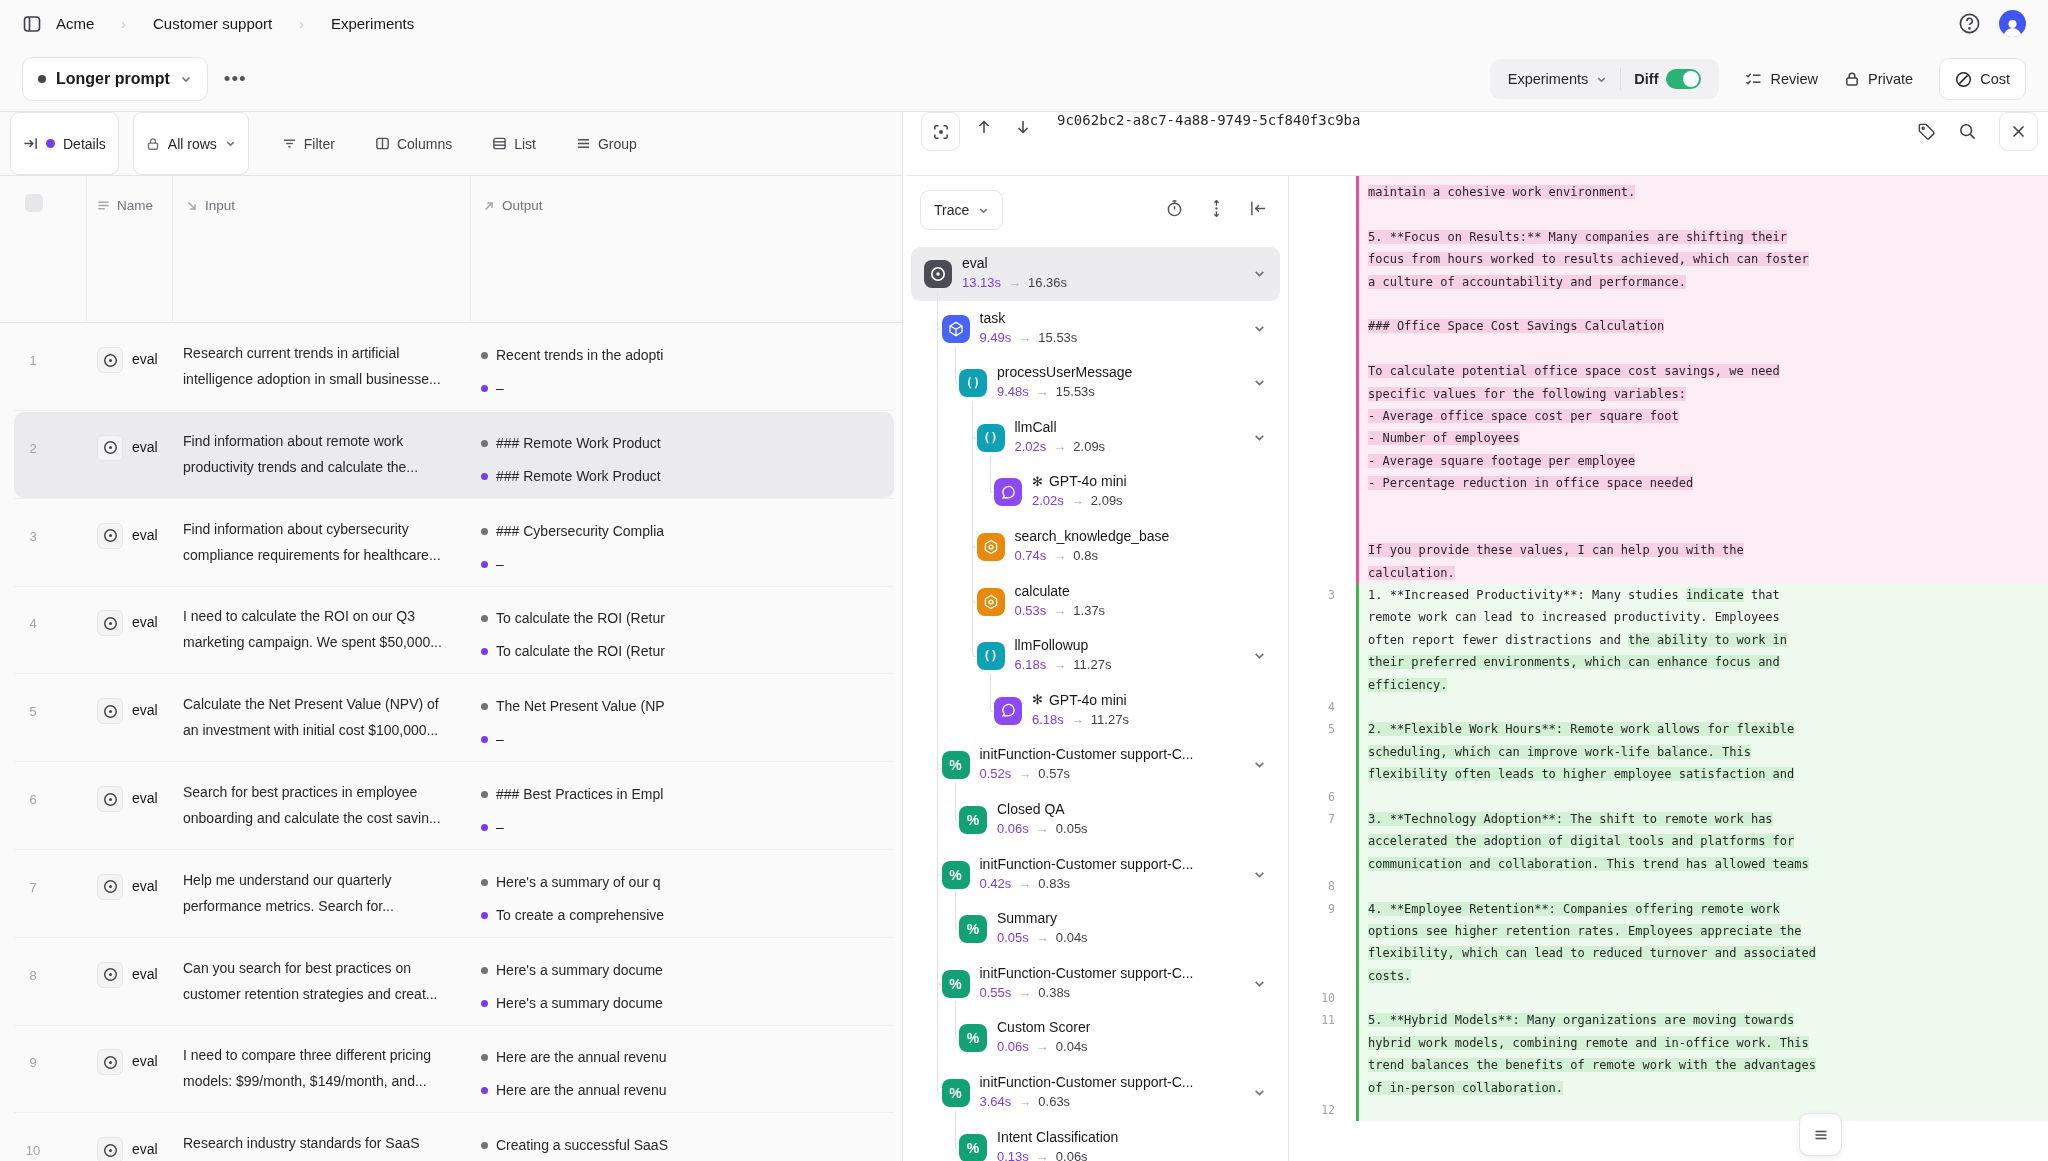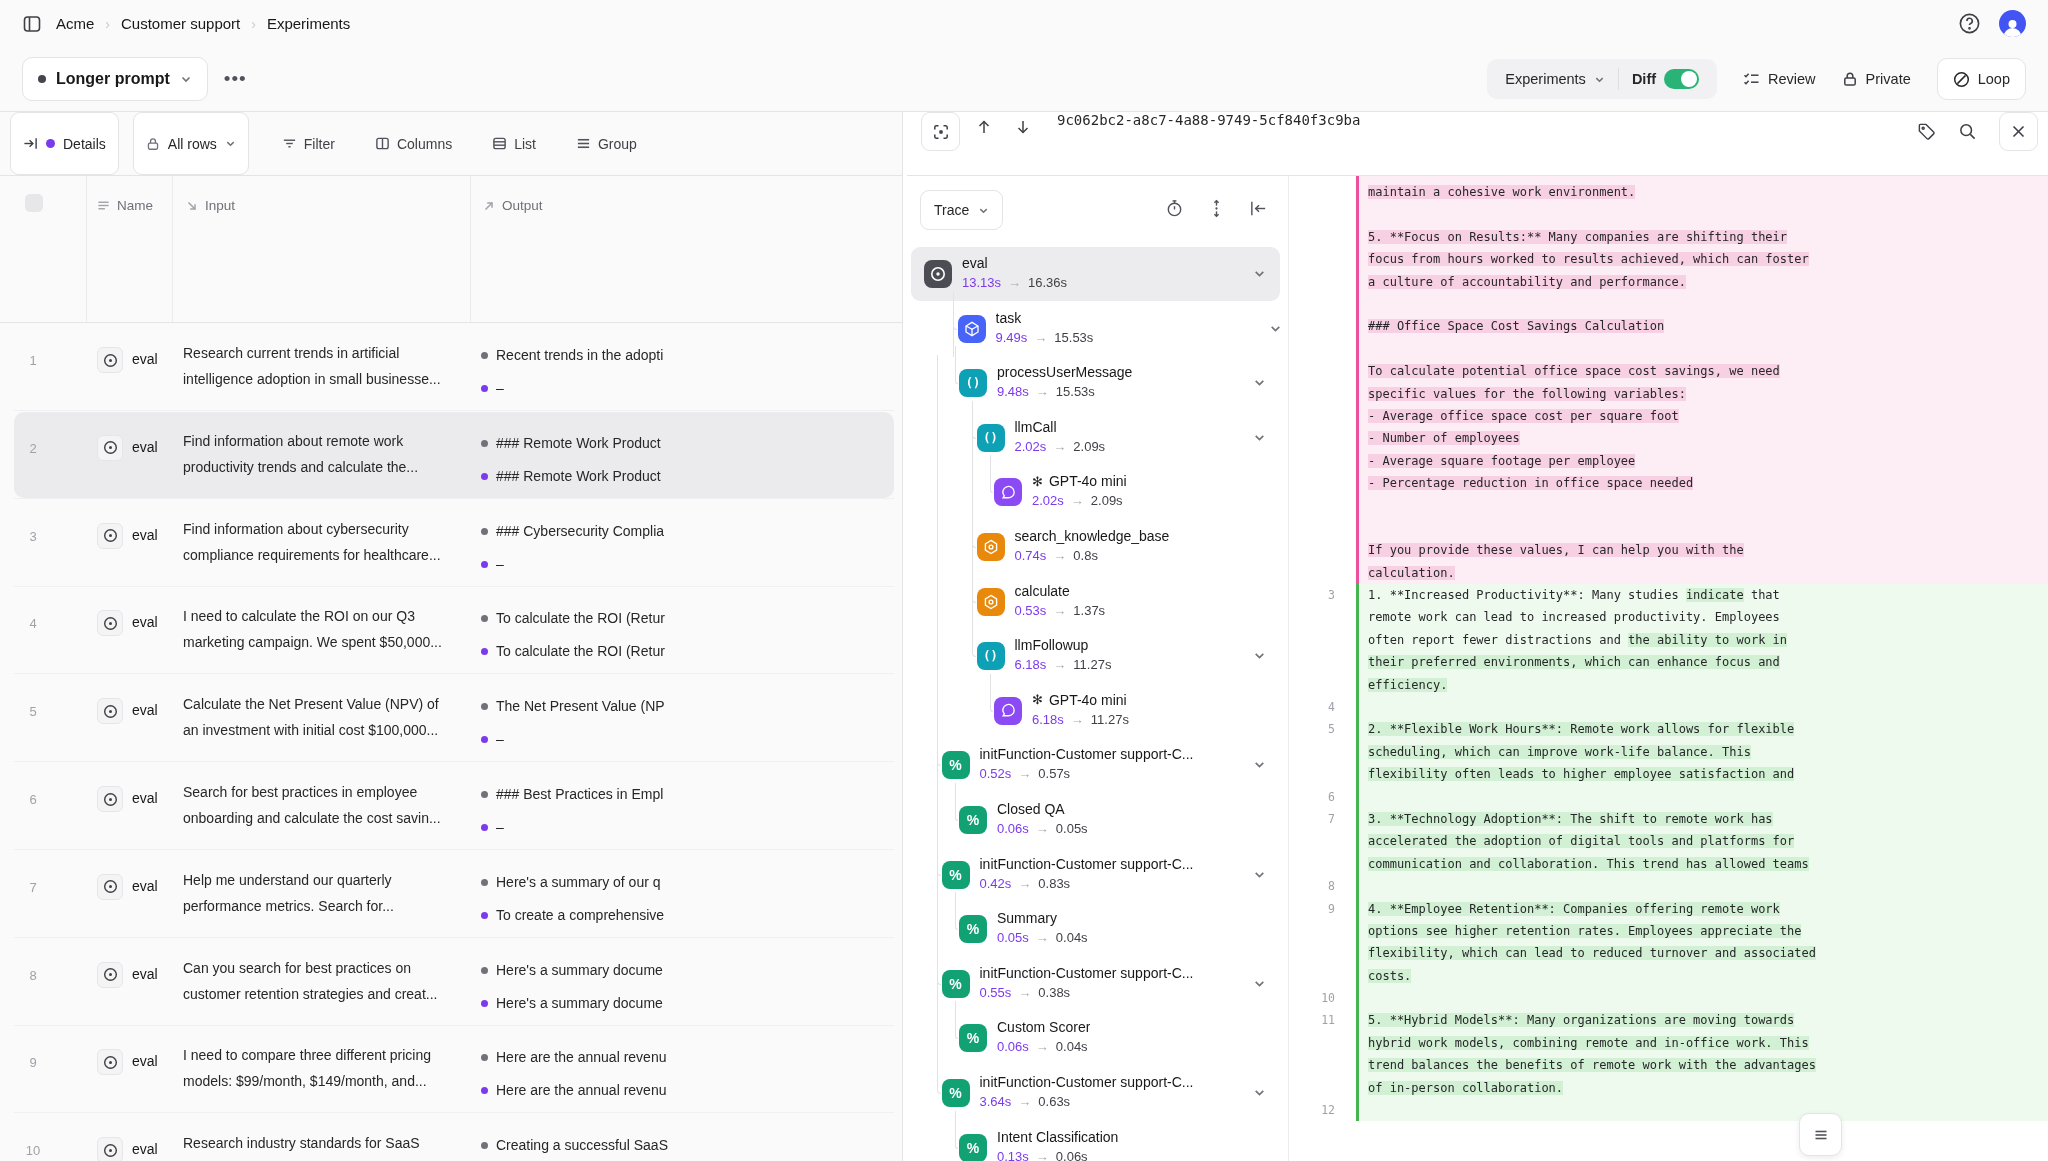--- a/index.html
+++ b/index.html
@@ -1,20 +1,20 @@
 <!DOCTYPE html>
 <html><head>
 <meta charset="utf-8">
 <style>
   html,body{margin:0;padding:0;background:#e8e8e8}
   #app{position:relative;width:2048px;height:1161px;background:#fafafa;font-family:"Liberation Sans",sans-serif;color:#18181b;overflow:hidden}
   svg{display:block}
   
   .topbar{position:absolute;left:0;top:0;width:2048px;height:47px;display:flex;align-items:center;padding:0 22px;box-sizing:border-box;gap:14px}
-  .crumbs{display:flex;align-items:center;gap:11px;font-size:15px;color:#18181b}
+  .crumbs{display:flex;align-items:center;gap:27px;font-size:15px;color:#18181b}
   .crumb-sep{color:#c9c9cf;font-size:14px}
   .topbar-right{margin-left:auto;display:flex;align-items:center;gap:18px}
   .avatar{width:27px;height:27px;border-radius:50%;background:#4255f4;display:flex;align-items:flex-end;justify-content:center;overflow:hidden}
   
   .titlebar{position:absolute;left:0;top:47px;width:2048px;height:65px;border-bottom:1px solid #e4e4e7;display:flex;align-items:center;padding:0 22px;box-sizing:border-box}
   .title-pill{display:inline-flex;align-items:center;gap:10px;height:42px;padding:0 15px;border:1px solid #e4e4e7;border-radius:10px;background:#fff;font-size:16px;font-weight:700;cursor:pointer}
   .dot{width:8px;height:8px;border-radius:50%;background:#45454d}
   .ellipsis-btn{margin-left:16px;color:#52525b;font-size:19px;letter-spacing:1px;cursor:pointer}
   .titlebar-right{margin-left:auto;display:flex;align-items:center;gap:26px;font-size:14.5px;color:#27272a}
   .seg{display:flex;align-items:center;height:40px;background:#f1f1f3;border-radius:10px;padding:0 5px}
@@ -149,21 +149,21 @@
             <rect x="2.8" y="7" width="10.4" height="7" rx="1.6"></rect>
             <path d="M5.2 7V5a2.8 2.8 0 0 1 5.6 0v2"></path>
           </svg>
         <span>Private</span>
       </div>
       <div class="pill-btn">
         <svg width="17" height="17" viewBox="0 0 17 17" fill="none" stroke="#27272a" stroke-width="1.5">
             <circle cx="8.5" cy="8.5" r="6.8"></circle>
             <line x1="4.4" y1="12.6" x2="12.6" y2="4.4"></line>
           </svg>
-        <span>Loop</span>
+        <span>Cost</span>
       </div>
     </div>
   </div>
 
   <div class="toolbar">
     <div class="tbtn">
       <svg width="15" height="15" viewBox="0 0 16 16" fill="none" stroke="#3f3f46" stroke-width="1.5">
           <line x1="1.5" y1="8" x2="10.5" y2="8"></line>
           <path d="M7 4.5 10.5 8 7 11.5"></path>
           <line x1="14" y1="2.5" x2="14" y2="13.5"></line>
@@ -504,21 +504,21 @@
             <div class="tname" style="left: 59px; top: 8px; max-width: 286px;">
               <span>eval</span>
             </div>
             <div class="tdur" style="left: 59px; top: 28px;"><span class="d1">13.13s</span><span class="darr">→</span><span class="d2">16.36s</span></div>
             <div style="position: absolute; left: 350px; top: 20px;">
               <svg width="13" height="13" viewBox="0 0 12 12" fill="none" stroke="#71717a" stroke-width="1.5">
                 <path d="M2.5 4.5 6 8l3.5-3.5"></path>
               </svg>
             </div>
           </div>
-          <div style="position: absolute; left: 16px; top: 125.6px; width: 385px; height: 54px; text-align: center;">
+          <div style="position: absolute; left: 0px; top: 125.6px; width: 385px; height: 54px; text-align: center;">
             <div class="conn" style="left: 34px; top: -1px; width: 0px; height: 56px; border-left-width: 1.5px;"></div>
             <div class="conn" style="left: 34px; top: -10px; width: 2.5px; height: 37px; border-left-width: 1.5px; border-bottom-width: 1.5px; border-bottom-left-radius: 8px;"></div>
             <div class="ticon" style="left: 38.5px; top: 13px; background: rgb(72, 99, 247);">
               <svg width="16" height="16" viewBox="0 0 24 24" fill="none" stroke="#fff" stroke-width="2">
                 <path d="M21 16.5v-9L12 2 3 7.5v9L12 22l9-5.5z"></path>
                 <path d="M3.3 7.5 12 12.5l8.7-5"></path>
                 <line x1="12" y1="22" x2="12" y2="12.5"></line>
               </svg>
             </div>
             <div class="tname" style="left: 76.5px; top: 8px; max-width: 268.5px;">

